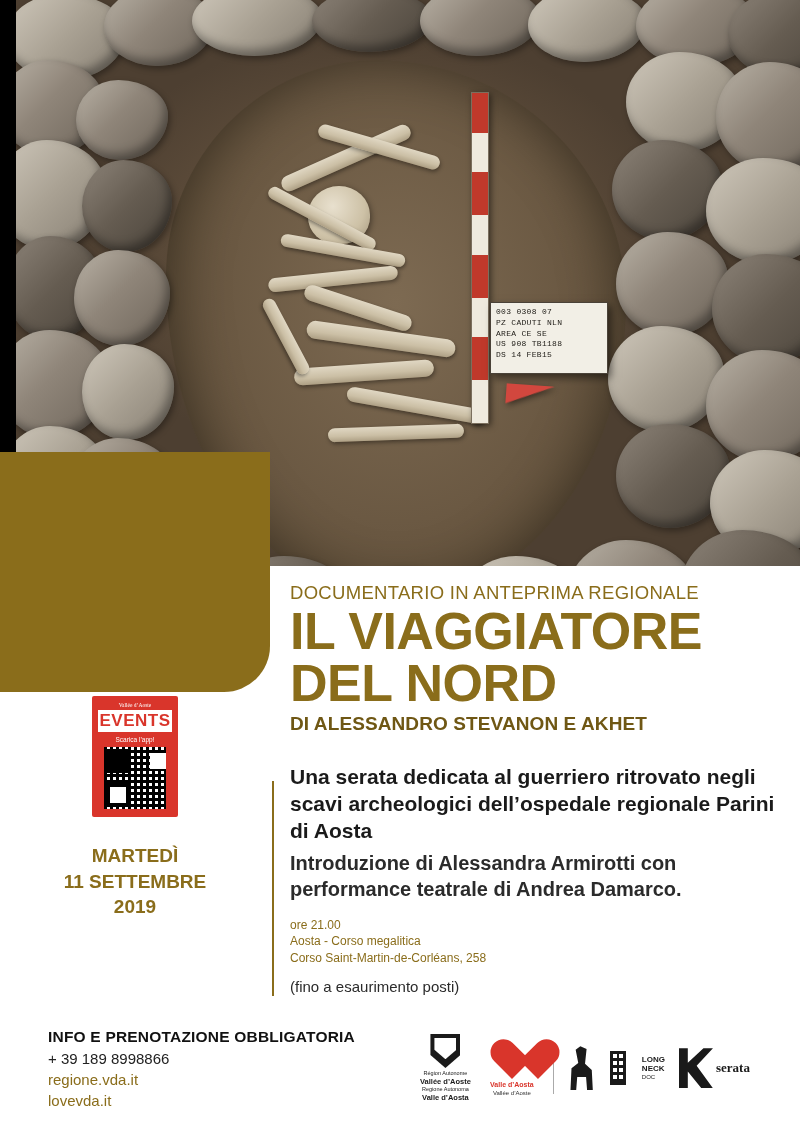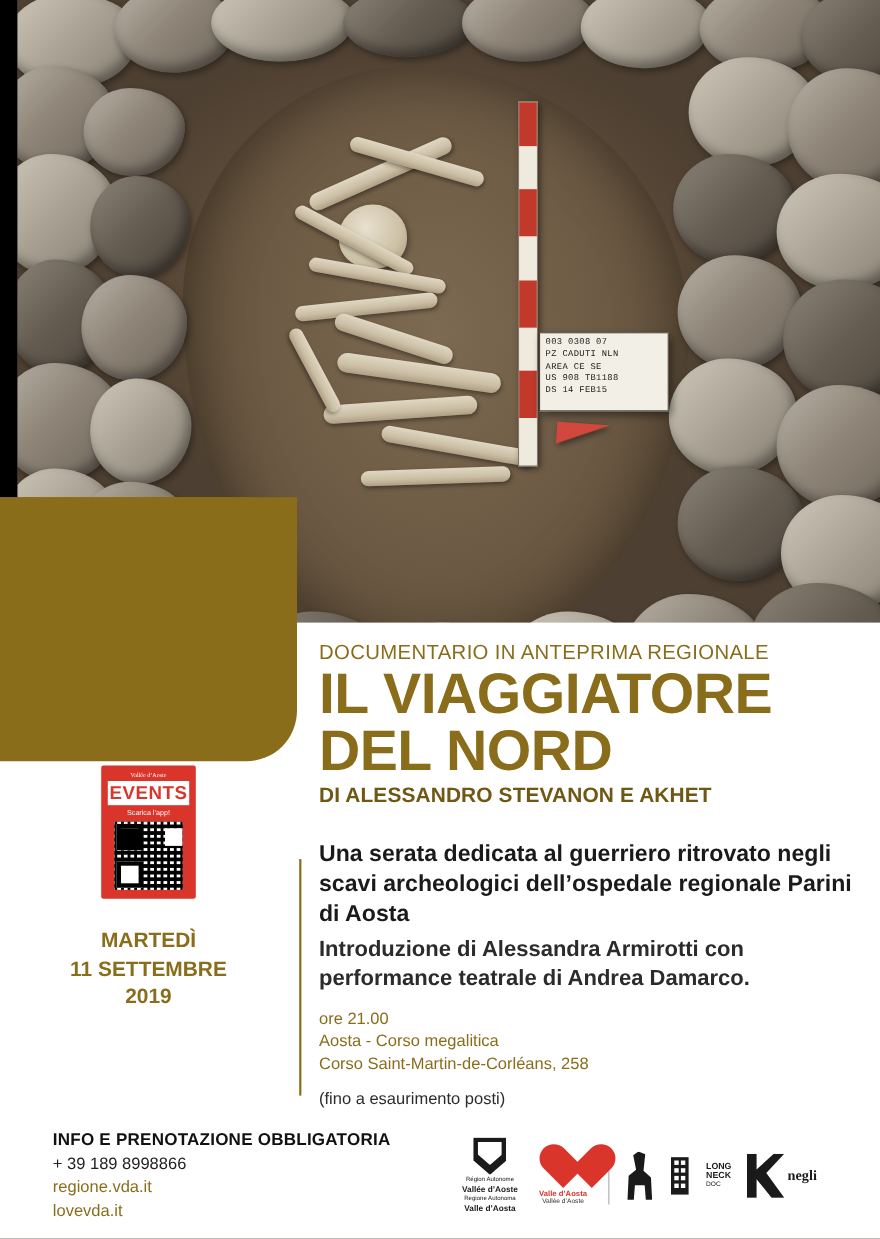--- a/index.html
+++ b/index.html
@@ -259,21 +259,21 @@
   .intro {
     margin-top: 5px;
     color: #2b2b2b;
     font-size: 20px;
     line-height: 1.32;
     font-weight: bold;
   }
   .when {
     margin-top: 14px;
     color: #8a6d1b;
-    font-size: 15px;
+    font-size: 12px;
     line-height: 1.38;
   }
   .note {
     margin-top: 12px;
     color: #2b2b2b;
     font-size: 15px;
   }
 
   
   .footer {
@@ -540,18 +540,18 @@
         <div class="filmstrip"></div>
         <div class="lntext">
           <div>LONG</div>
           <div>NECK</div>
           <div class="doc">DOC</div>
         </div>
       </div>
 
       <div class="logo-box akhet">
         <div class="akhet-k"></div>
-        <div class="akhet-t">negli</div>
+        <div class="akhet-t">serata</div>
       </div>
     </div>
   </div>
 
 </div>
 
 </body></html>

